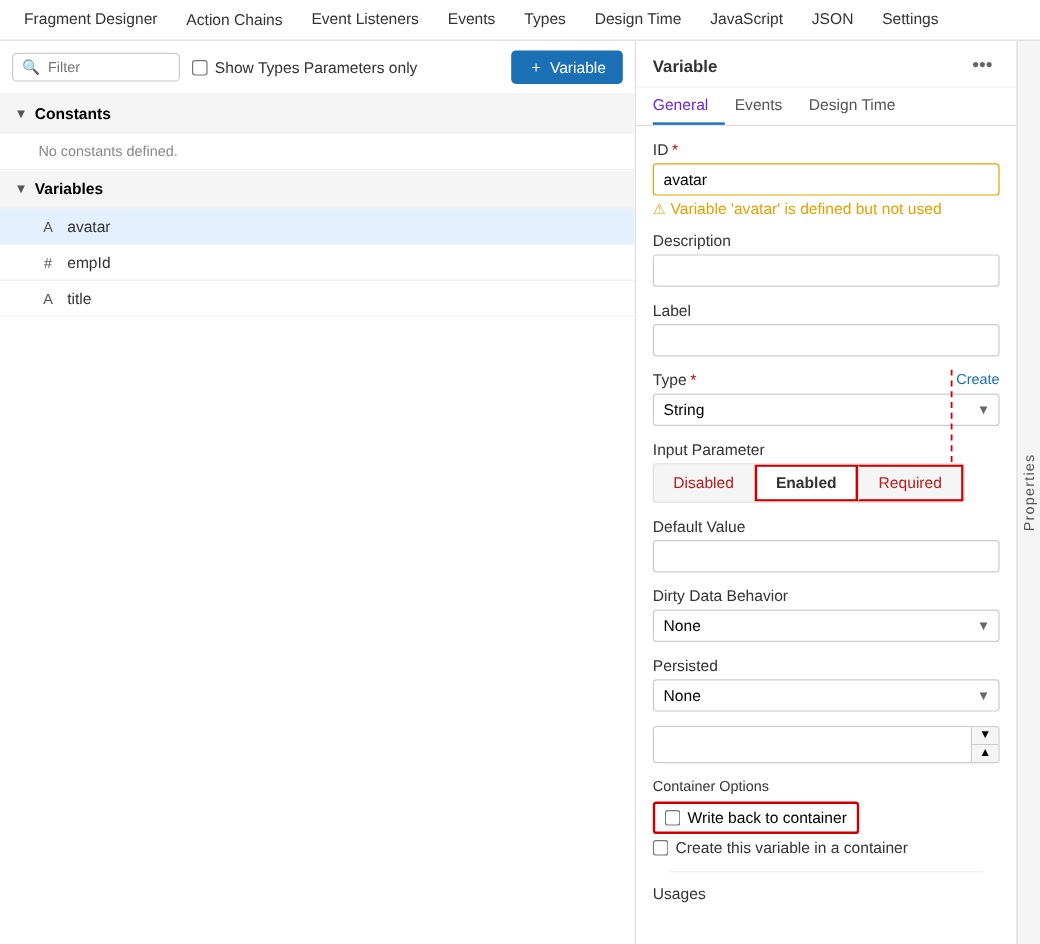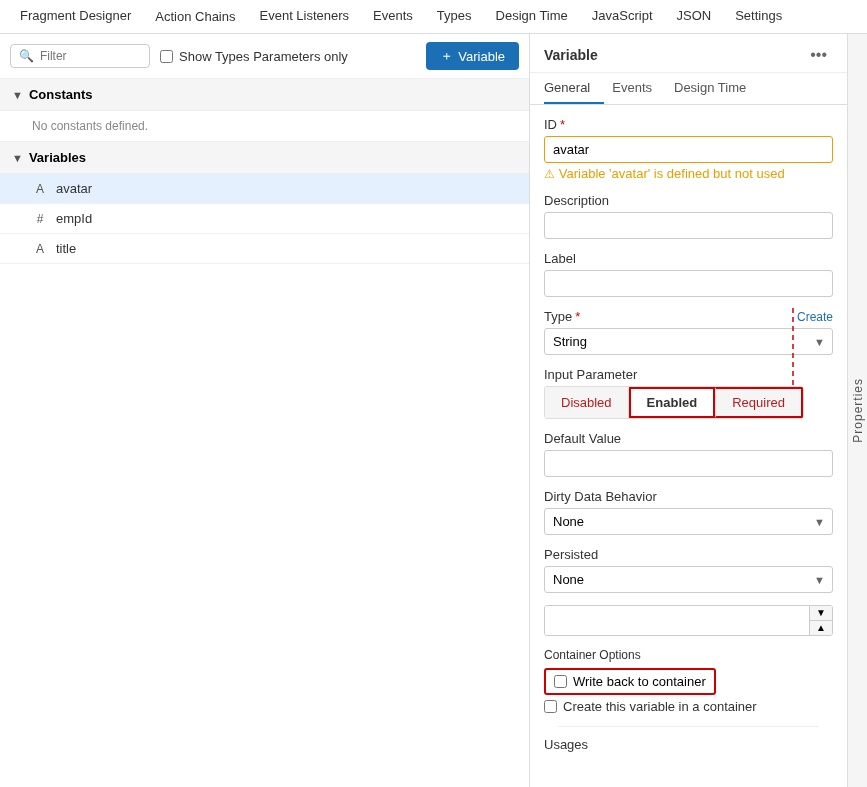--- a/index.html
+++ b/index.html
@@ -44,25 +44,25 @@
     .properties-label { writing-mode: vertical-rl; text-orientation: mixed; transform: rotate(180deg); font-size: 12px; color: #555; letter-spacing: 1px; white-space: nowrap; }
 
     
     .var-panel { padding: 0; }
     .var-panel-header { display: flex; align-items: center; justify-content: space-between; padding: 10px 14px 6px; border-bottom: 1px solid #eee; }
     .var-panel-title { font-size: 14px; font-weight: 600; color: #333; }
     .more-btn { background: none; border: none; cursor: pointer; font-size: 16px; color: #666; padding: 2px 6px; }
 
     .panel-tabs { display: flex; gap: 0; padding: 0 14px; border-bottom: 1px solid #ddd; }
     .panel-tab { padding: 7px 14px 7px 0; cursor: pointer; font-size: 13px; color: #555; border-bottom: 2px solid transparent; margin-right: 8px; }
-    .panel-tab.active { color: #404040; border-bottom: 2px solid #1a6fb5; }
+    .panel-tab.active { color: #6d28d9; border-bottom: 2px solid #1a6fb5; }
 
     .form-section { padding: 12px 14px; }
     .form-group { margin-bottom: 12px; }
-    .form-label { font-size: 12px; color: #333; margin-bottom: 4px; display: flex; align-items: flex-end; gap: 3px; }
+    .form-label { font-size: 12px; color: #333; margin-bottom: 4px; display: flex; align-items: flex-start; gap: 3px; }
     .form-label .required { color: #cc0000; }
     .form-label .create-link { margin-left: auto; color: #1a6fb5; cursor: pointer; font-size: 12px; }
     .form-input { width: 100%; border: 1px solid #e8a000; border-radius: 3px; padding: 5px 8px; font-size: 13px; outline: none; }
     .form-input-plain { width: 100%; border: 1px solid #ccc; border-radius: 3px; padding: 5px 8px; font-size: 13px; outline: none; }
     .warning-text { color: #e8a000; font-size: 11px; margin-top: 3px; display: flex; align-items: center; gap: 4px; }
     .warning-icon { font-size: 12px; }
 
     .form-select-wrapper { position: relative; }
     .form-select { width: 100%; border: 1px solid #ccc; border-radius: 3px; padding: 5px 24px 5px 8px; font-size: 13px; outline: none; appearance: none; background: #fff; cursor: pointer; }
     .select-arrow { position: absolute; right: 8px; top: 50%; transform: translateY(-50%); pointer-events: none; color: #666; font-size: 11px; }

